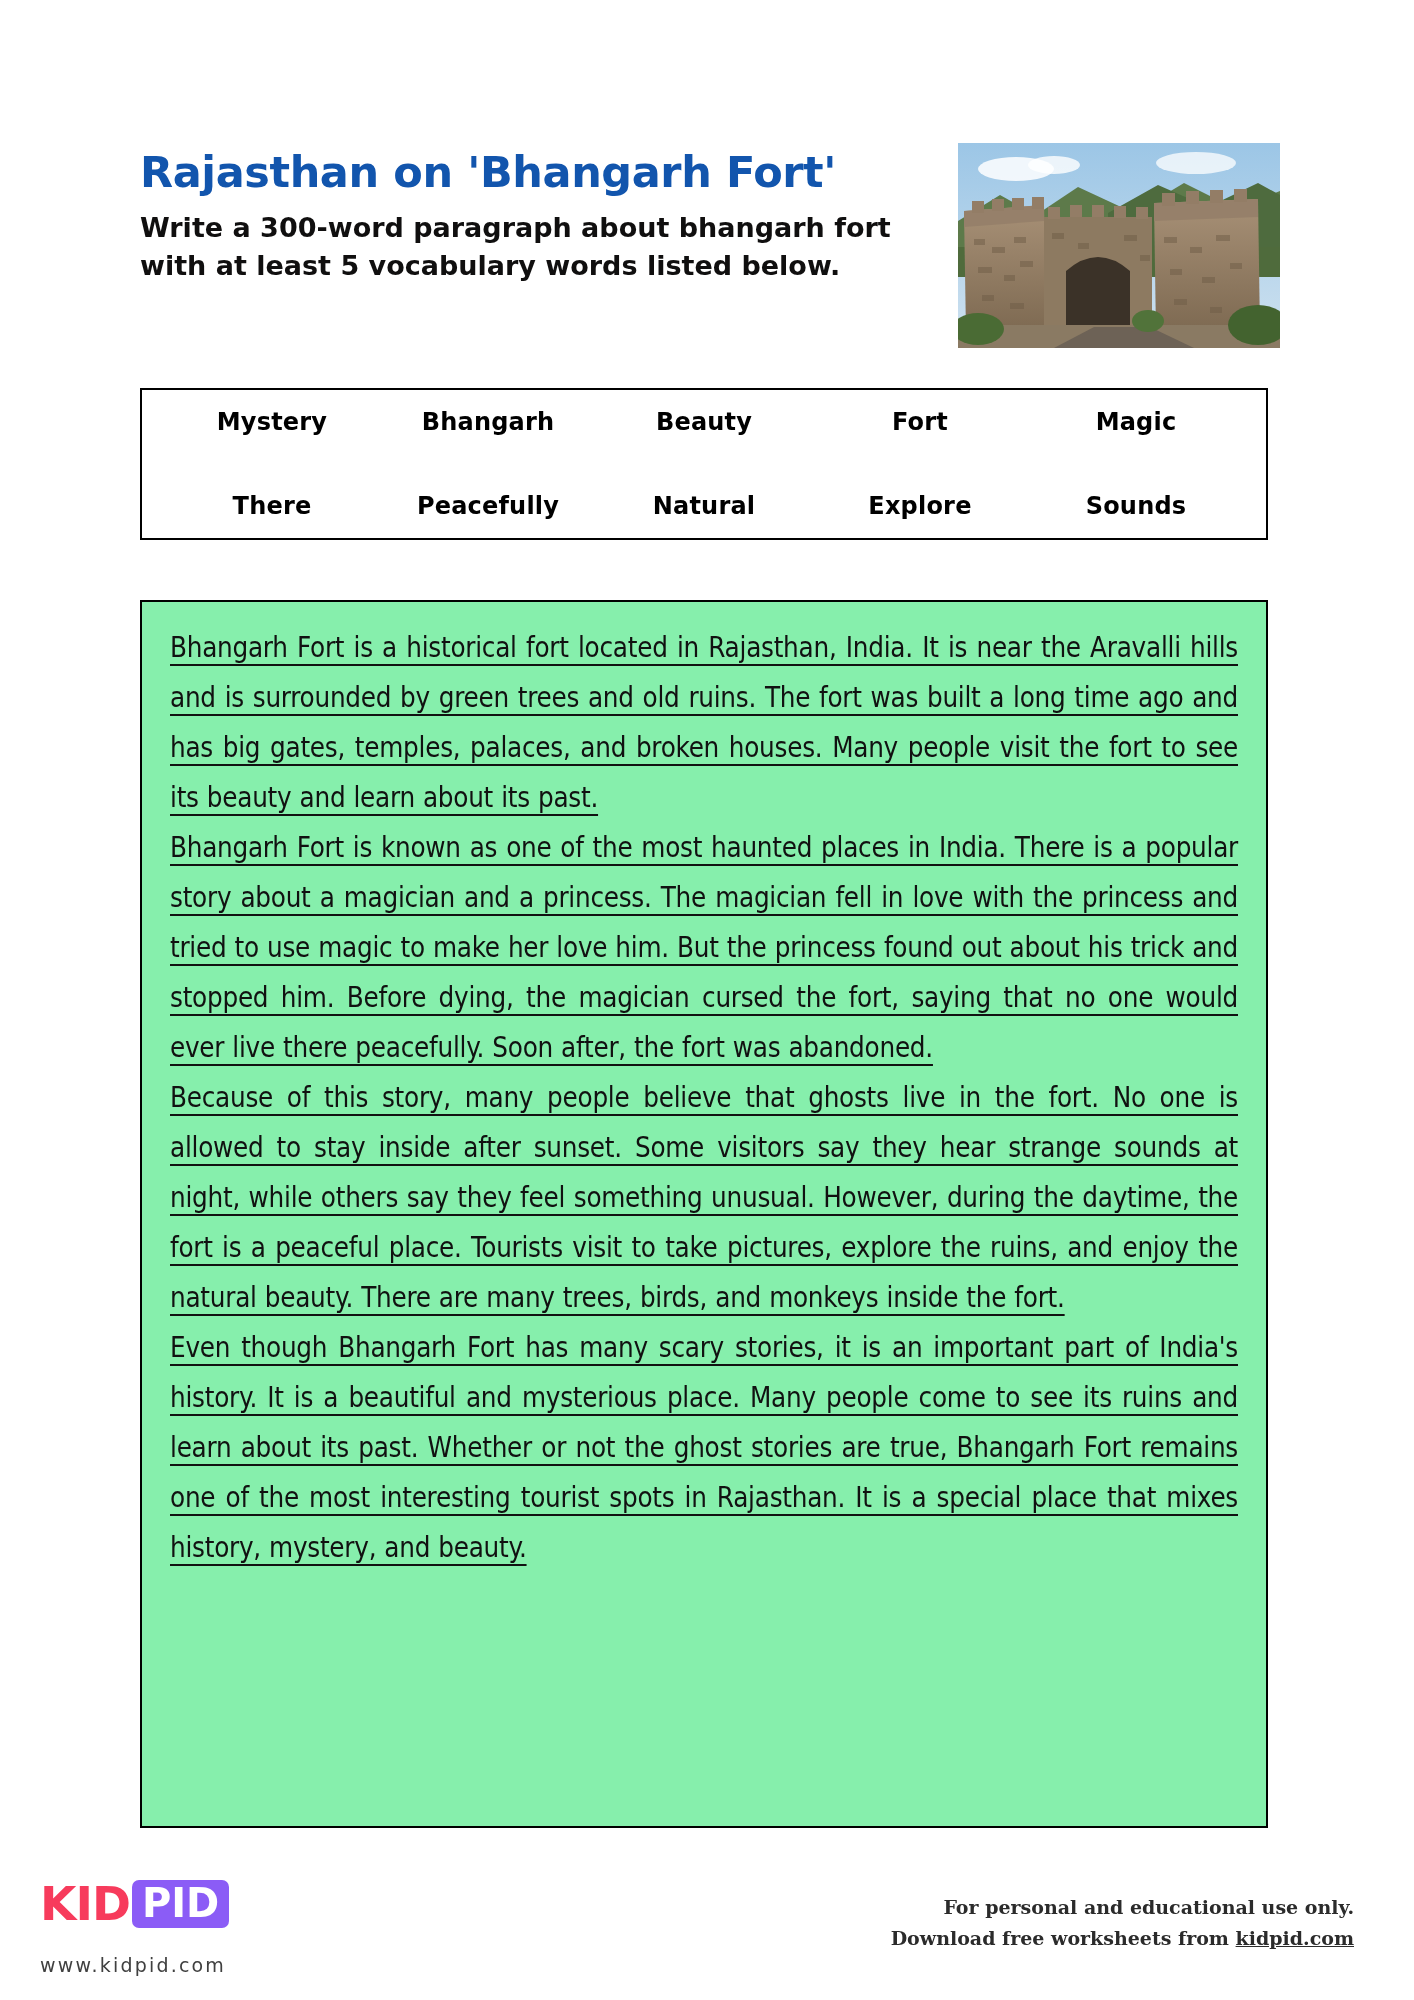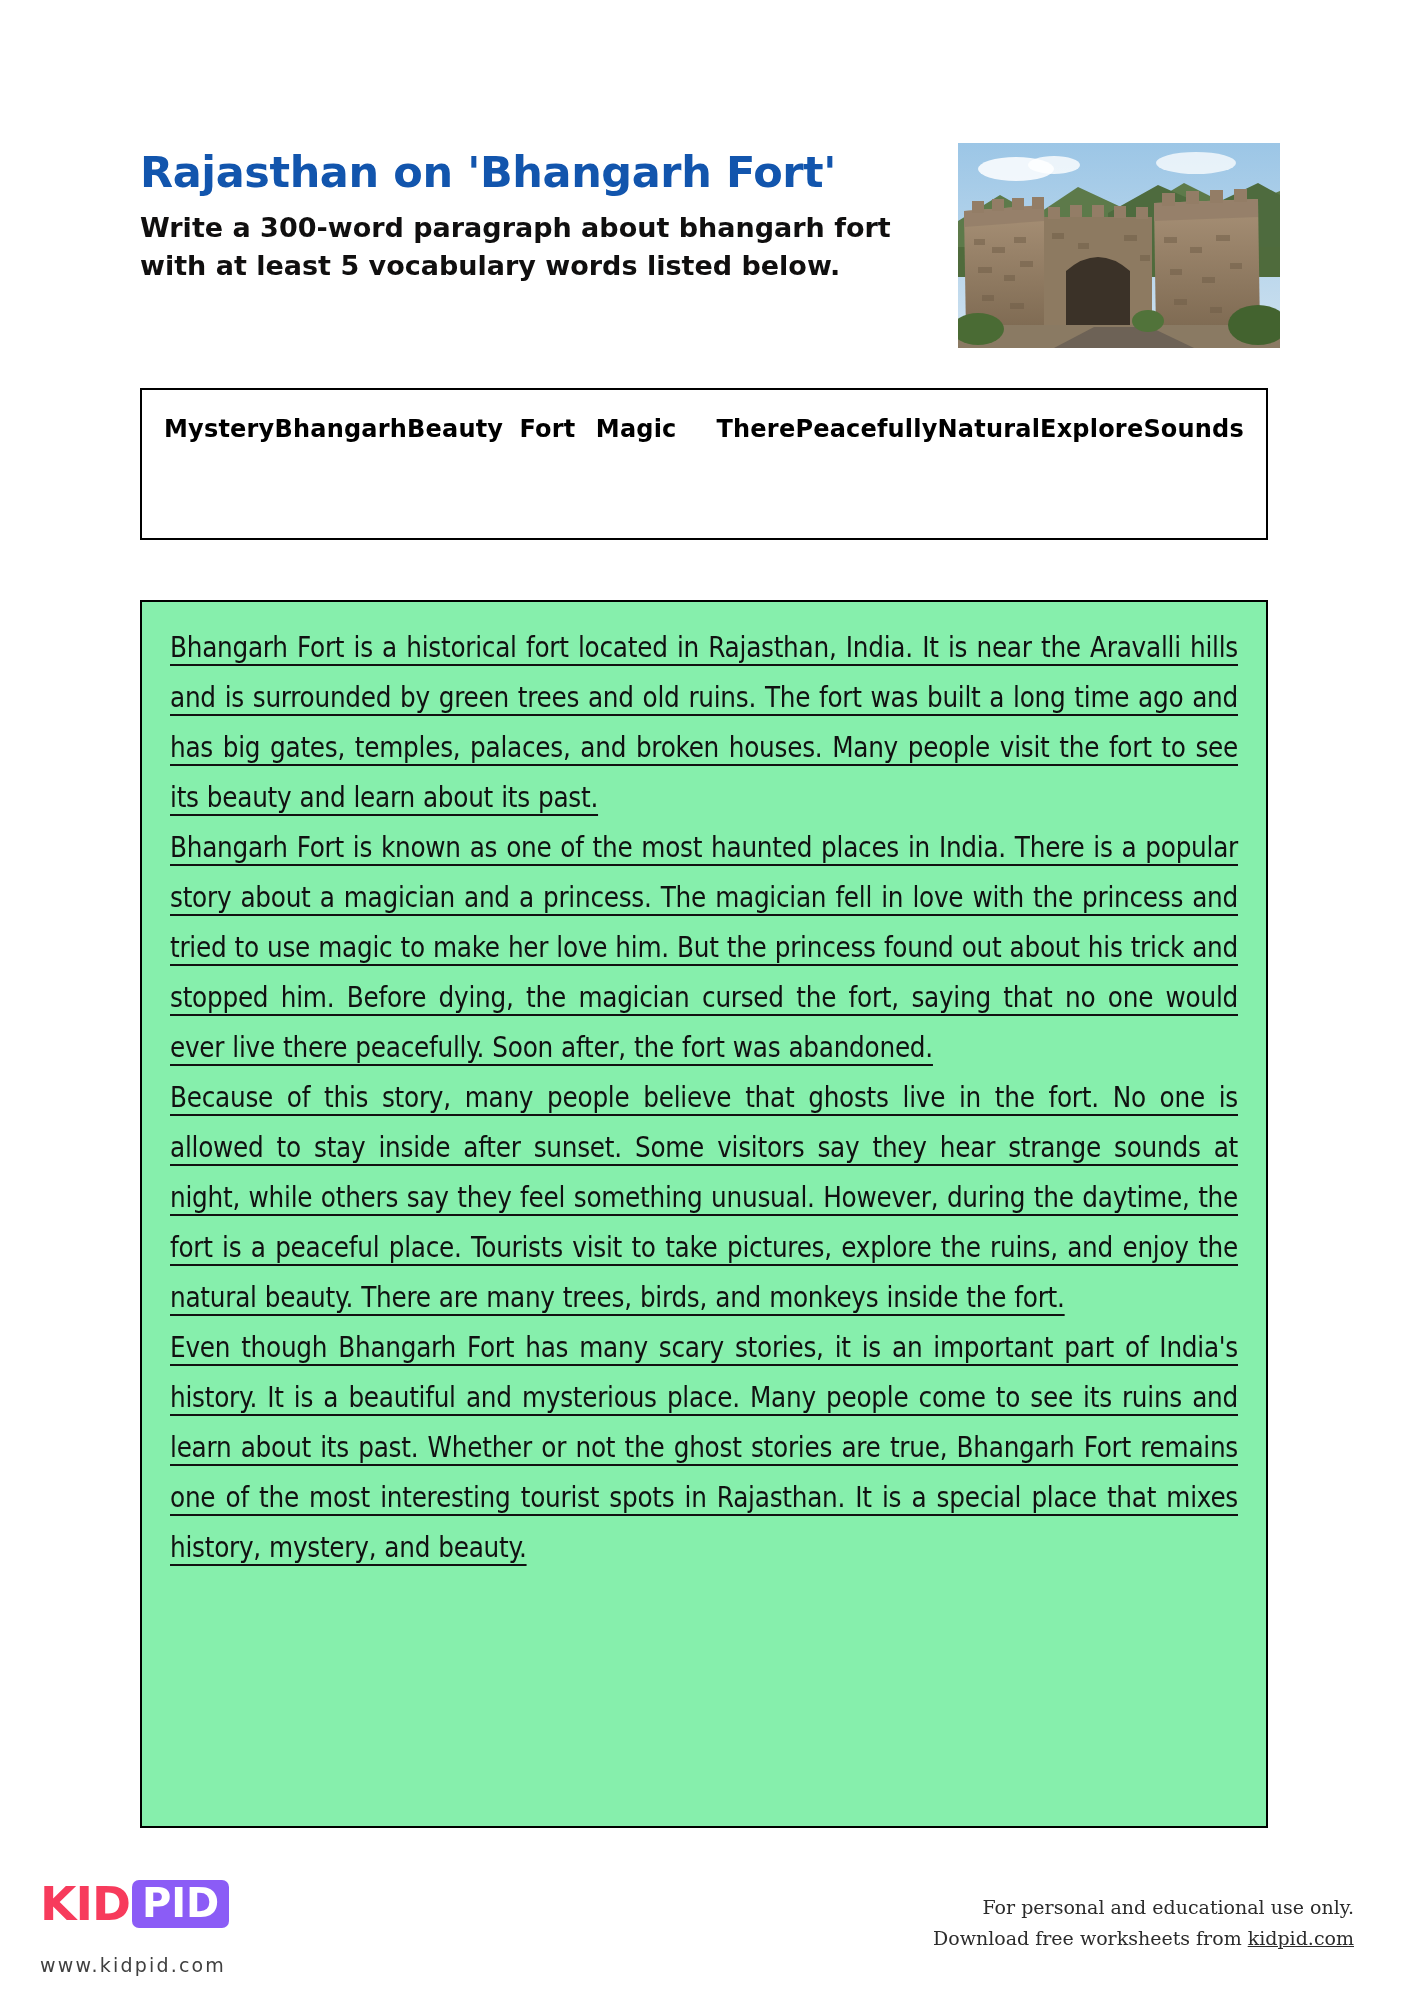--- a/index.html
+++ b/index.html
@@ -69,21 +69,21 @@
   
   .vocab-box {
     position: absolute;
     left: 140px;
     top: 388px;
     width: 1128px;
     height: 152px;
     border: 2.5px solid #000;
     background: #fff;
     display: flex;
-    flex-direction: row;
+    flex-direction: column;
     justify-content: center;
     padding: 8px 22px 8px 22px;
     gap: 36px;
   }
   .vocab-row {
     display: flex;
     width: 100%;
     height: 62px;
     align-items: center;
   }
@@ -176,20 +176,21 @@
   }
   .footer-note {
     position: absolute;
     right: 60px;
     top: 30px;
     text-align: right;
     font-family: "DejaVu Serif", serif;
     font-size: 19px;
     color: #2b2b2b;
     line-height: 1.62;
+    font-weight: bold;
   }
   .footer-note a,
   .footer-link {
     color: #2b2b2b;
     text-decoration: underline;
   }
 </style>
 </head>
 <body>
 

